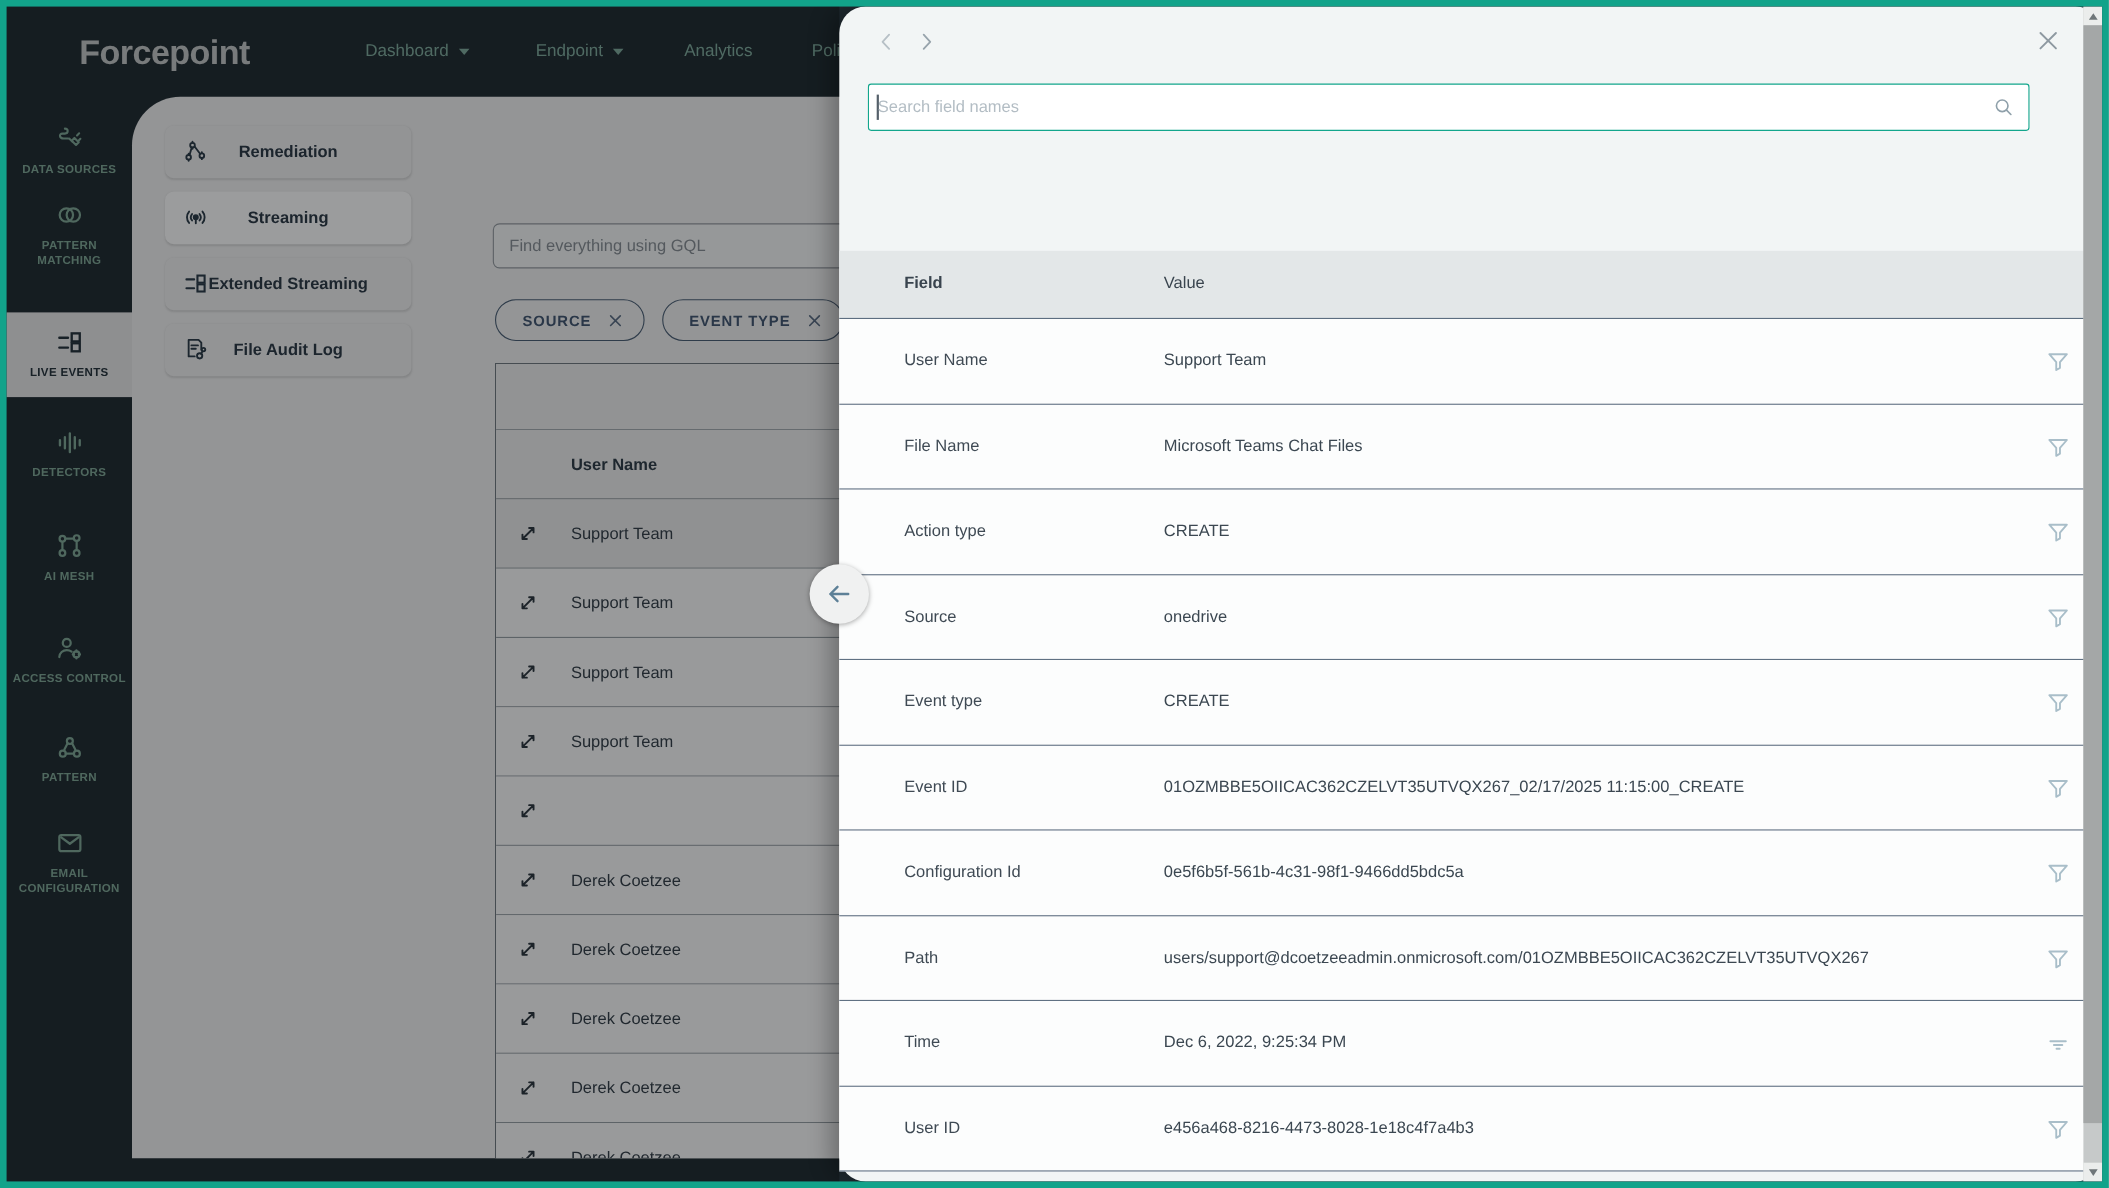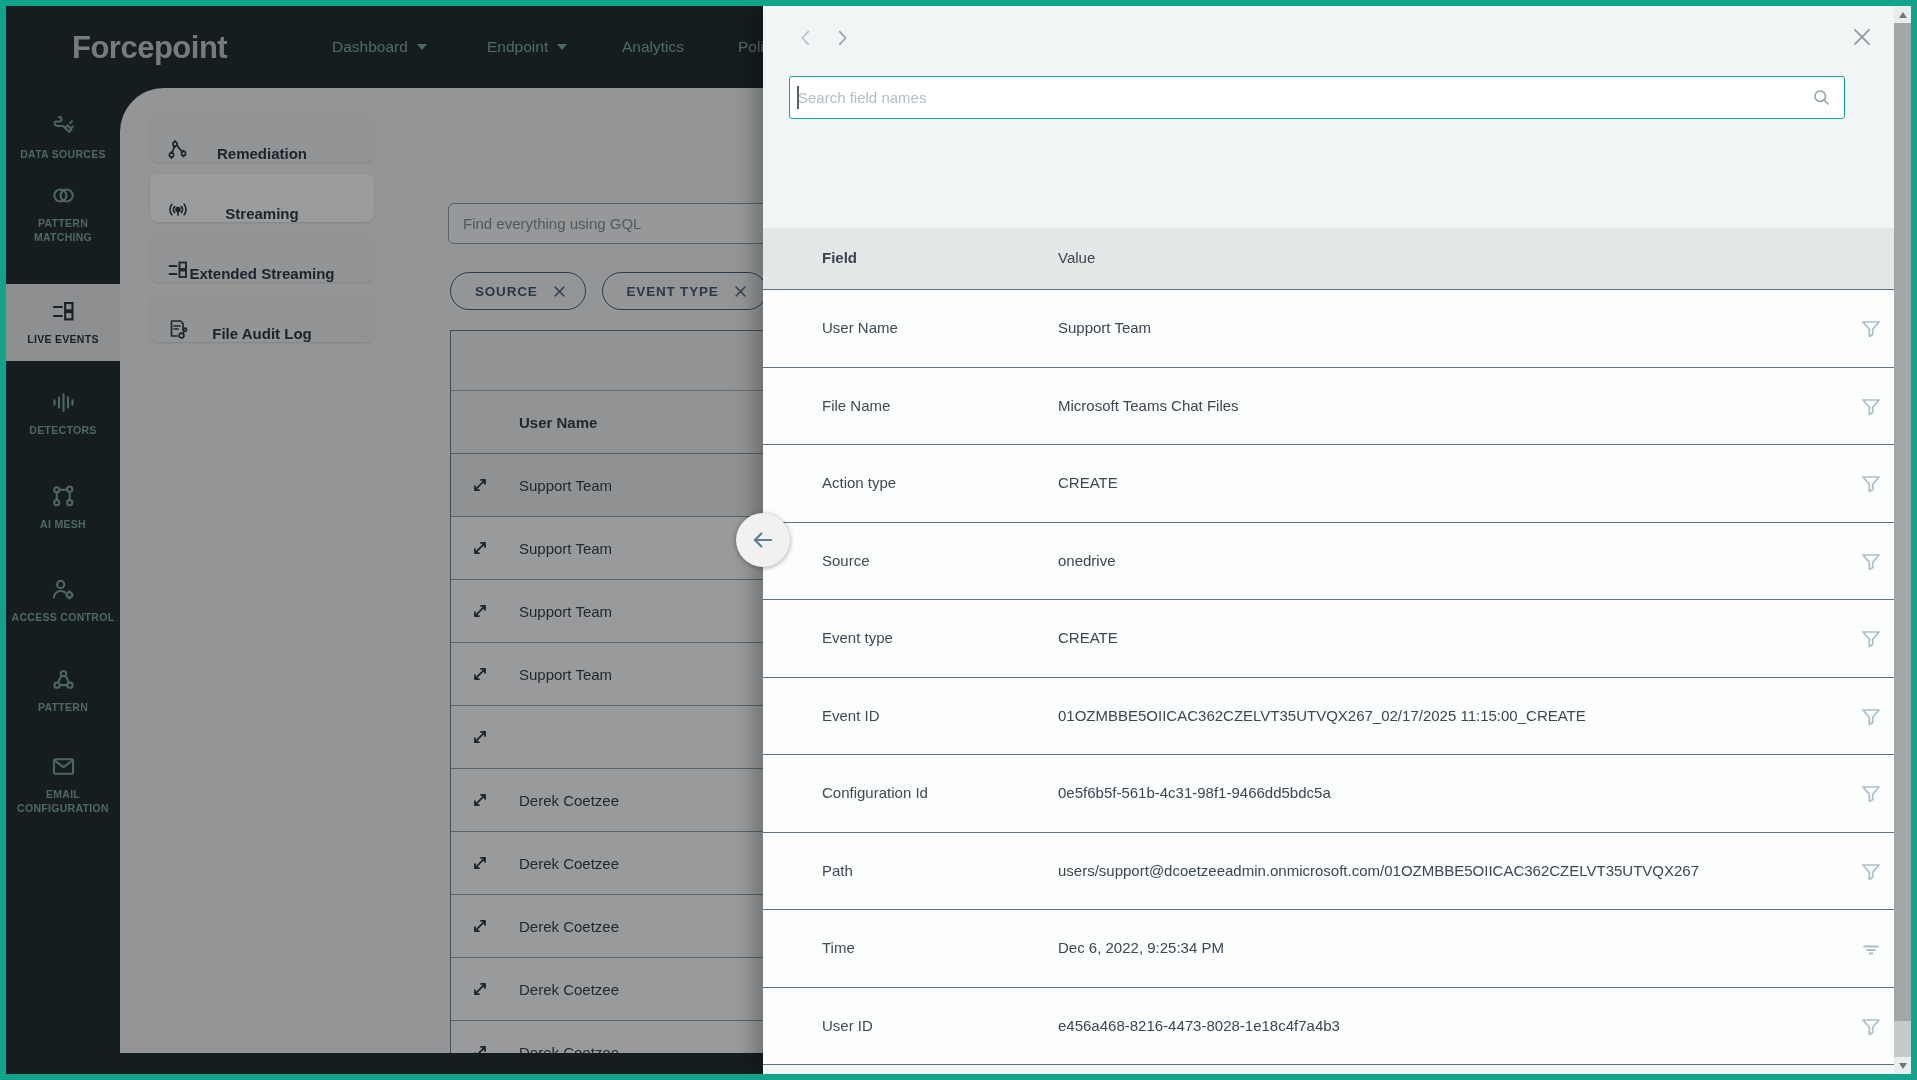--- a/index.html
+++ b/index.html
@@ -17,21 +17,21 @@
   #rail { position:absolute; left:0; top:82px; width:103px; height:986px; }
   .rail-item { position:absolute; left:0; width:114px; display:flex; flex-direction:column; align-items:center; justify-content:center; gap:8px; color:#7fa795; }
   .rail-item .icon { width:27px; height:27px; }
   .rail-label { width:110px; text-align:center; font-size:10.5px; font-weight:700; letter-spacing:0.3px; line-height:1.3; }
   .rail-item.selected { background:#e8e8e8; color:#24313a; }
 
   
   #content { position:absolute; left:114px; top:82px; width:1791px; height:965px; background:#f2f2f2; border-top-left-radius:44px; overflow:hidden; }
 
   
-  .card { position:absolute; left:30px; width:224px; height:48px; background:#f0f0f0; border-radius:8px; box-shadow:0 1px 2px rgba(0,0,0,0.12); display:flex; align-items:flex-end; }
+  .card { position:absolute; left:30px; width:224px; height:48px; background:#f0f0f0; border-radius:8px; box-shadow:0 1px 2px rgba(0,0,0,0.12); display:flex; align-items:center; }
   .card.selected { background:#fdfdfd; }
   .card .icon { position:absolute; left:16px; width:24px; height:24px; color:#2a3a46; }
   .card-label { width:100%; text-align:center; font-size:15px; font-weight:600; color:#2a3744; }
 
   
   #gql-search { position:absolute; left:328px; top:115px; width:430px; height:41px; border:1.5px solid #959ba1; border-radius:6px; background:#f6f7f7; font-size:15px; color:#4a5258; padding:0 14px; font-family:"Liberation Sans",sans-serif; }
   #gql-search::placeholder { color:#878e94; }
 
   
   #chips { position:absolute; left:330px; top:184px; display:flex; gap:16px; }
@@ -47,21 +47,21 @@
   .e-header span { margin-left:68px; font-size:15px; font-weight:700; color:#2e3b46; }
   .e-row { height:63px; background:#fafafa; border-bottom:1px solid #979ea4; position:relative; display:flex; align-items:center; }
   .e-row.selected { background:#ececec; }
   .e-row .icon { position:absolute; left:18px; width:22px; height:22px; color:#2b343c; }
   .e-name { margin-left:68px; font-size:15px; color:#323d46; }
 
   
   #dim { position:absolute; left:0; top:0; width:757px; height:1068px; background:rgba(8,10,12,0.40); z-index:5; }
 
   
-  #drawer { position:absolute; left:757px; top:0; width:1148px; height:1068px; background:#f2f5f5; z-index:10; box-shadow:-8px 0 20px rgba(0,0,0,0.28); }
+  #drawer { position:absolute; left:757px; top:0; width:1148px; height:1068px; background:#f2f5f5; z-index:10; box-shadow:-8px 0 20px rgba(0,0,0,0.28);border-radius:24px; }
   .drw-chevron { position:absolute; top:20px; width:22px; height:24px; }
   #chev-left { left:32px; color:#b7c0c6; }
   #chev-right { left:68px; color:#98a4ac; }
   #drw-close { position:absolute; left:1086px; top:18px; width:26px; height:26px; color:#8e99a1; }
 
   #drw-search-wrap { position:absolute; left:26px; top:70px; width:1056px; height:43px; border:1.5px solid #13a68c; border-radius:3px; background:#ffffff; }
   #drw-search { position:absolute; inset:0; border:none; outline:none; background:transparent; font-size:15px; color:#45505a; padding:0 40px 0 8px; font-family:"Liberation Sans",sans-serif; }
   #drw-search::placeholder { color:#b3bdc4; }
   #drw-search-caret { position:absolute; left:7px; top:9px; width:1.5px; height:23px; background:#55606a; }
   #drw-search-wrap .icon { position:absolute; right:12px; top:10px; width:21px; height:21px; color:#8fa0aa; }

